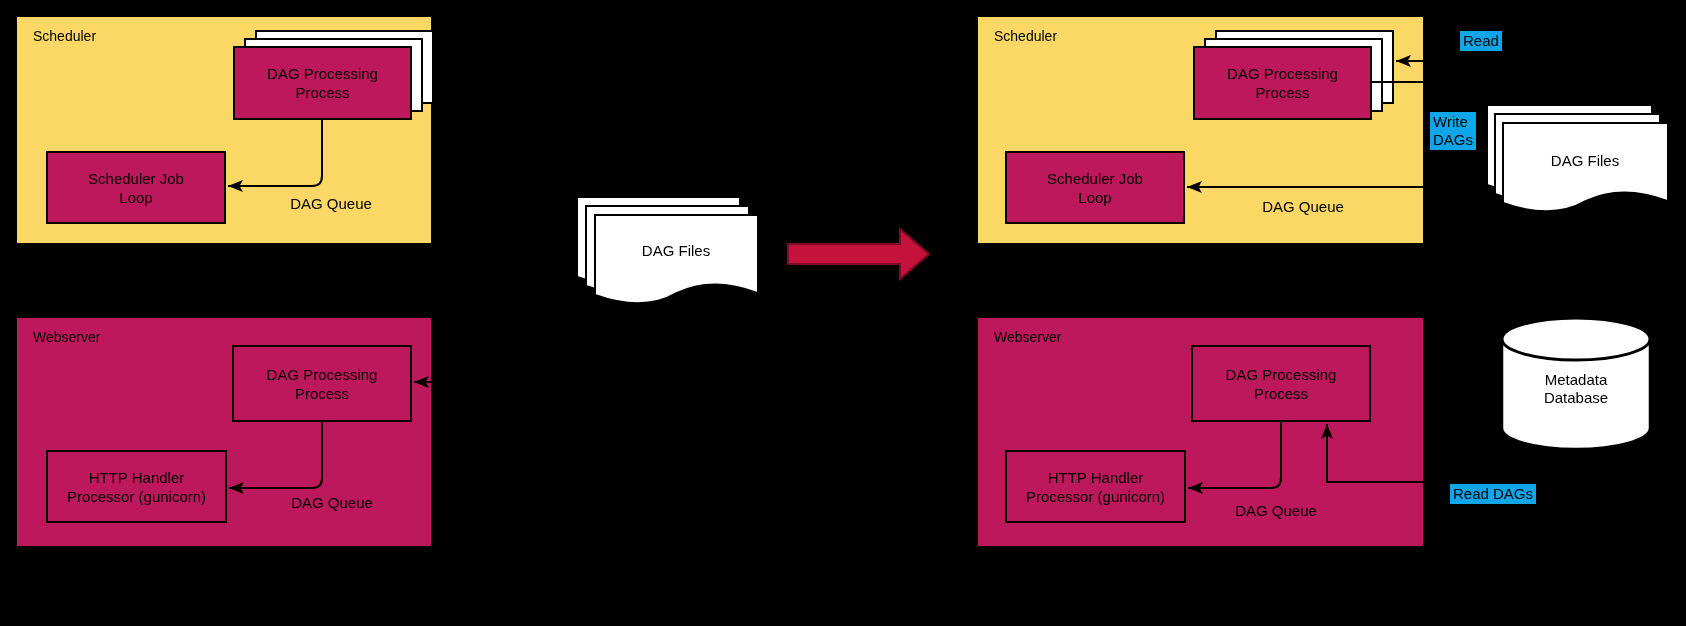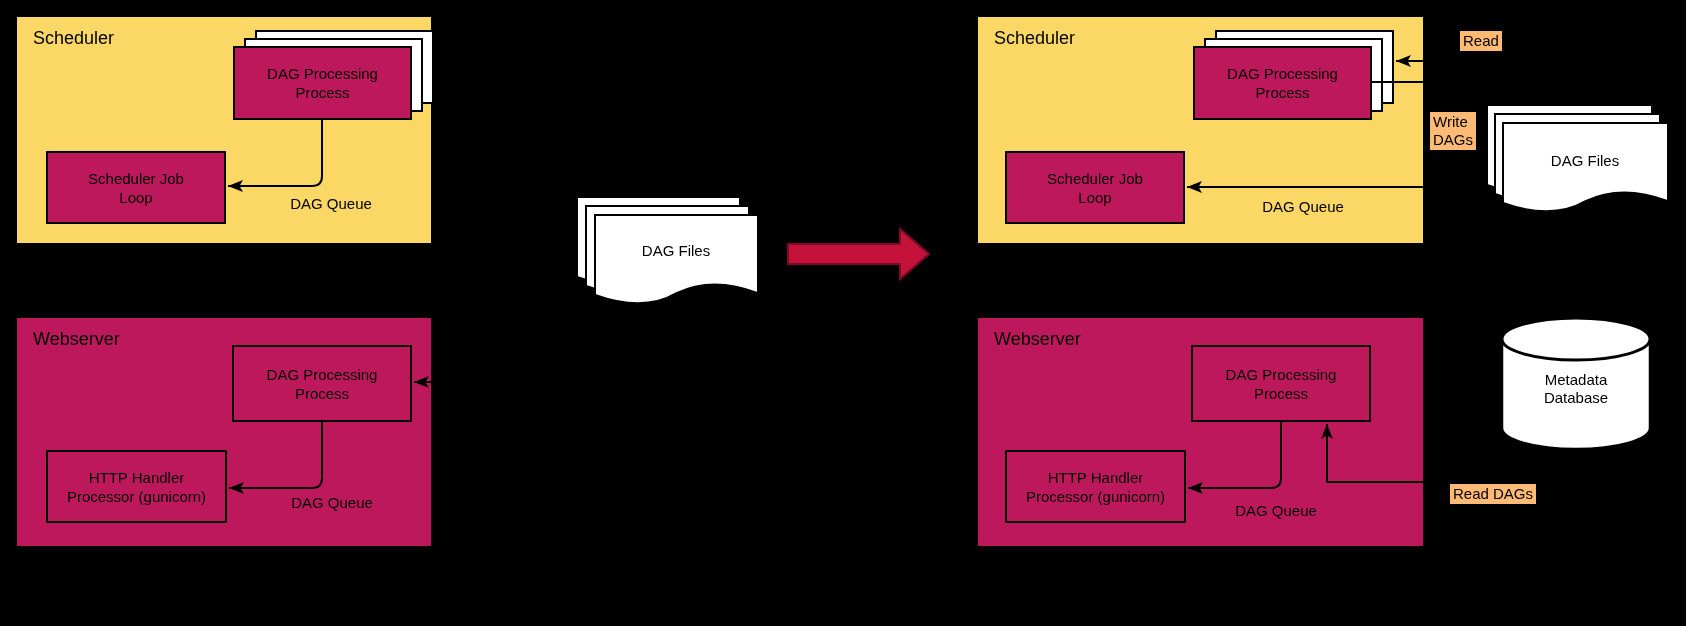--- a/index.html
+++ b/index.html
@@ -3,32 +3,32 @@
 <meta charset="utf-8">
 <style>
   html,body{margin:0;padding:0;background:#000;}
   .canvas{
     position:relative;width:1686px;height:626px;background:#000;overflow:hidden;
     font-family:"Liberation Sans","DejaVu Sans",sans-serif;color:#000;
   }
   .group{position:absolute;border:2px solid #000;box-sizing:border-box;}
   .group.scheduler{background:#FBD765;}
   .group.webserver{background:#be185d;}
-  .group-label{position:absolute;left:16px;top:11px;font-size:18px;white-space:nowrap;}
+  .group-label{position:absolute;left:16px;top:11px;font-size:14px;white-space:nowrap;}
   .node{
     position:absolute;background:#be185d;border:2px solid #000;box-sizing:border-box;
     display:flex;align-items:center;justify-content:center;text-align:center;
     font-size:15px;line-height:19px;white-space:pre-line;
   }
   .page{position:absolute;background:#fff;border:2px solid #000;box-sizing:border-box;}
   .freelabel{
     position:absolute;font-size:15px;line-height:18px;text-align:center;white-space:pre-line;
   }
   .bglabel{
-    position:absolute;font-size:15px;line-height:18px;background:#fdba74;color:#000;
+    position:absolute;font-size:15px;line-height:18px;background:#0ea5e9;color:#000;
     padding:1px 3px;white-space:pre-line;text-align:left;
   }
   svg.overlay{position:absolute;left:0;top:0;pointer-events:none;}
   .conn{fill:none;stroke:#000;stroke-width:2px;}
   .doc{fill:#fff;stroke:#000;stroke-width:2px;}
 </style>
 </head>
 <body>
 
 <div class="canvas">

